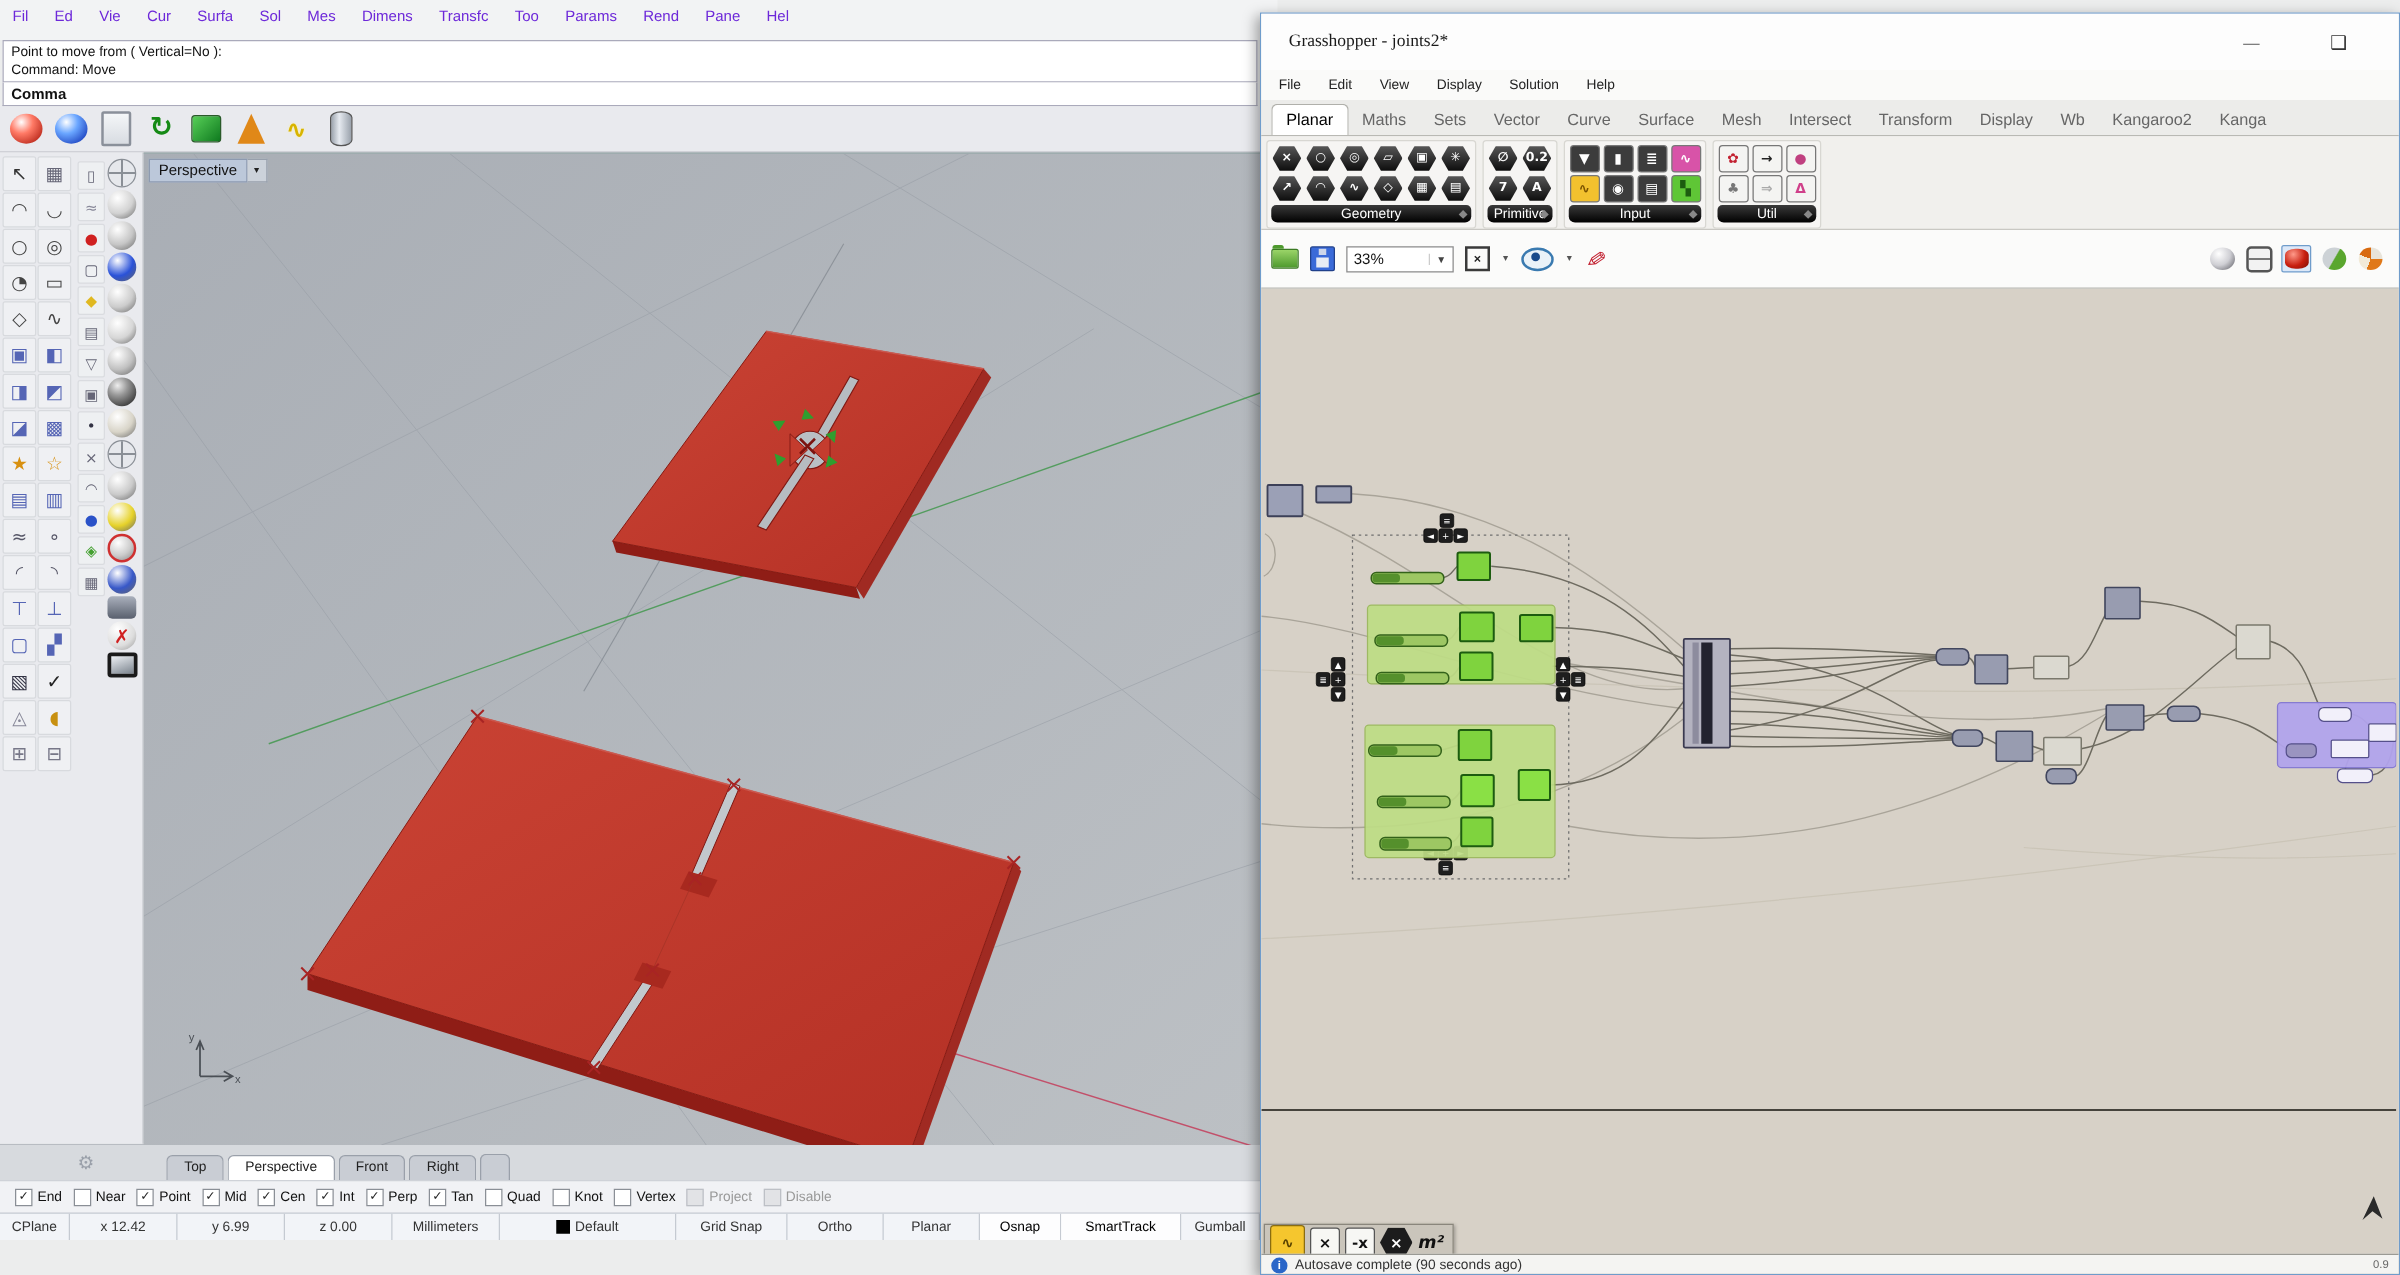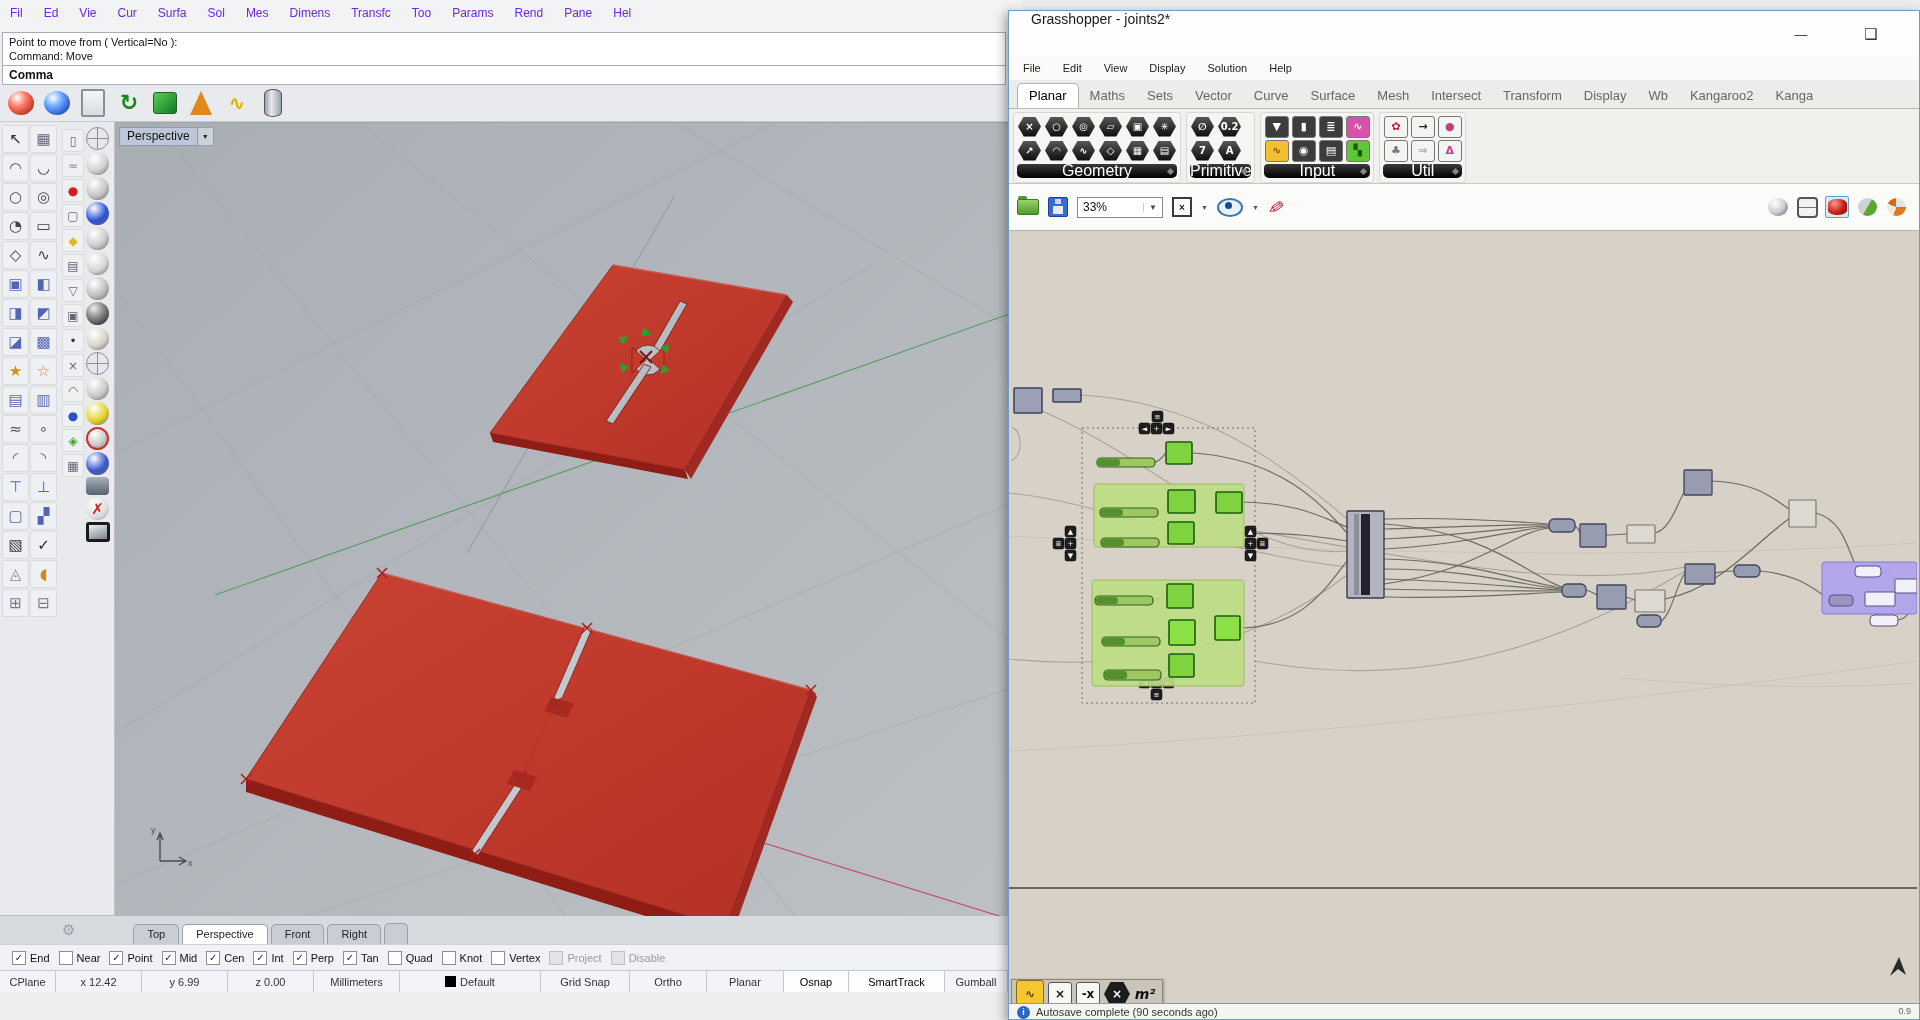--- a/index.html
+++ b/index.html
@@ -58,39 +58,39 @@
   .os-box{width:12px;height:12px;background:#fff;border:1px solid #8a8f96;font-size:10px;line-height:11px;text-align:center;color:#222;}
   .os-item.disabled{color:#999;}
   .os-item.disabled .os-box{background:#e2e3e6;border-color:#bdc0c6;}
   .r-status{width:1012px;height:22px;background:#f2f4f8;border-top:1px solid #c5cad2;display:flex;font-size:11px;color:#333;box-sizing:border-box;}
   .st-cell{border-right:1px solid #c5cad2;display:flex;align-items:center;justify-content:center;gap:4px;overflow:hidden;white-space:nowrap;}
   .st-cell.active{background:#fdfdfe;color:#000;}
   .st-swatch{width:11px;height:11px;display:inline-block;}
   
   #gh{position:absolute;left:1008px;top:10px;width:912px;height:1010px;border:1px solid #6f9ccb;box-shadow:-3px 3px 10px rgba(0,0,0,.35);
     background:#f4f3f1;display:flex;flex-direction:column;box-sizing:border-box;z-index:10;}
-  .g-titlebar{height:45px;background:#fdfdfd;display:flex;padding-left:22px;position:relative;flex:none;}
+  .g-titlebar{height:45px;background:#fdfdfd;display:flex;align-items:center;padding-left:22px;position:relative;flex:none;font-family:Liberation Serif, serif;}
   .g-title{font-size:14px;color:#1a1a1a;}
   .g-winbtn{position:absolute;top:12px;width:26px;height:22px;display:flex;align-items:center;justify-content:center;font-size:13px;color:#333;}
   .g-min{right:105px;}
   .g-max{right:35px;font-size:15px;}
   .g-menubar{height:24px;display:flex;align-items:center;padding-left:14px;gap:22px;background:#fafaf9;flex:none;}
   .g-menu-item{font-size:11px;color:#222;}
   .g-tabs{height:28px;background:#ececea;border-bottom:1px solid #b9b9b4;display:flex;align-items:flex-end;padding-left:8px;overflow:hidden;flex:none;}
   .g-tab{font-size:13px;color:#666;padding:4px 11px 5px;white-space:nowrap;}
   .g-tab.active{background:#fff;border:1px solid #b0b0ab;border-bottom:none;border-radius:5px 5px 0 0;color:#000;}
   .g-panel{height:71px;background:#f1f0ed;display:flex;gap:5px;padding:3px 0 0 4px;border-bottom:1px solid #c9c8c3;flex:none;}
   .g-group{display:flex;flex-direction:column;background:#f6f5f3;border:1px solid #d8d7d2;border-radius:3px;padding:2px 3px 0;}
   .g-icons{display:grid;grid-auto-rows:23px;gap:1px 2px;align-items:center;justify-items:center;}
   .ghx{width:23px;height:20px;clip-path:polygon(25% 0,75% 0,100% 50%,75% 100%,25% 100%,0 50%);
     background:linear-gradient(#565656,#0c0c0c);color:#fff;font-size:10px;font-weight:bold;display:flex;align-items:center;justify-content:center;font-family:"DejaVu Sans",sans-serif;}
   .gsq{width:22px;height:20px;border-radius:3px;border:1px solid #777;display:flex;align-items:center;justify-content:center;
     font-size:11px;font-weight:bold;font-family:"DejaVu Sans",sans-serif;}
   .g-grouplabel{height:14px;margin:2px 0 0;background:linear-gradient(#3a3a3a,#000);border-radius:4px 4px 5px 5px;color:#fff;
-    font-size:16px;display:flex;align-items:center;justify-content:center;position:relative;}
+    font-size:11px;display:flex;align-items:center;justify-content:center;position:relative;}
   .g-grouplabel:after{content:"";position:absolute;right:4px;top:5px;width:5px;height:5px;background:#888;transform:rotate(45deg);}
   .g-toolbar{height:46px;background:#fbfbfa;border-bottom:1px solid #b5b5b0;display:flex;align-items:center;padding:0 8px;gap:9px;flex:none;}
   .icon-folder{width:20px;height:14px;background:linear-gradient(#9ad468,#4e9a2e);border:1px solid #3a7a22;border-radius:2px;position:relative;}
   .icon-folder:before{content:"";position:absolute;left:0;top:-4px;width:9px;height:3px;background:#4e9a2e;border-radius:2px 2px 0 0;}
   .icon-floppy{width:18px;height:18px;background:#3a6ad8;border:1px solid #20408a;border-radius:2px;position:relative;}
   .icon-floppy:before{content:"";position:absolute;left:4px;top:8px;width:10px;height:8px;background:#e8ecf4;}
   .icon-floppy:after{content:"";position:absolute;left:6px;top:1px;width:6px;height:5px;background:#cdd6ea;}
   .g-combo{width:86px;height:21px;background:#fff;border:1px solid #8a8a8a;display:flex;align-items:center;font-size:12px;color:#111;padding:0 5px;box-sizing:border-box;gap:28px;}
   .g-combo .arr{margin-left:auto;font-size:8px;color:#444;border-left:1px solid #ccc;padding-left:5px;}
   .icon-zoomext{width:16px;height:16px;border:2px solid #3a3a3a;display:flex;align-items:center;justify-content:center;font-size:10px;font-weight:bold;color:#222;}

